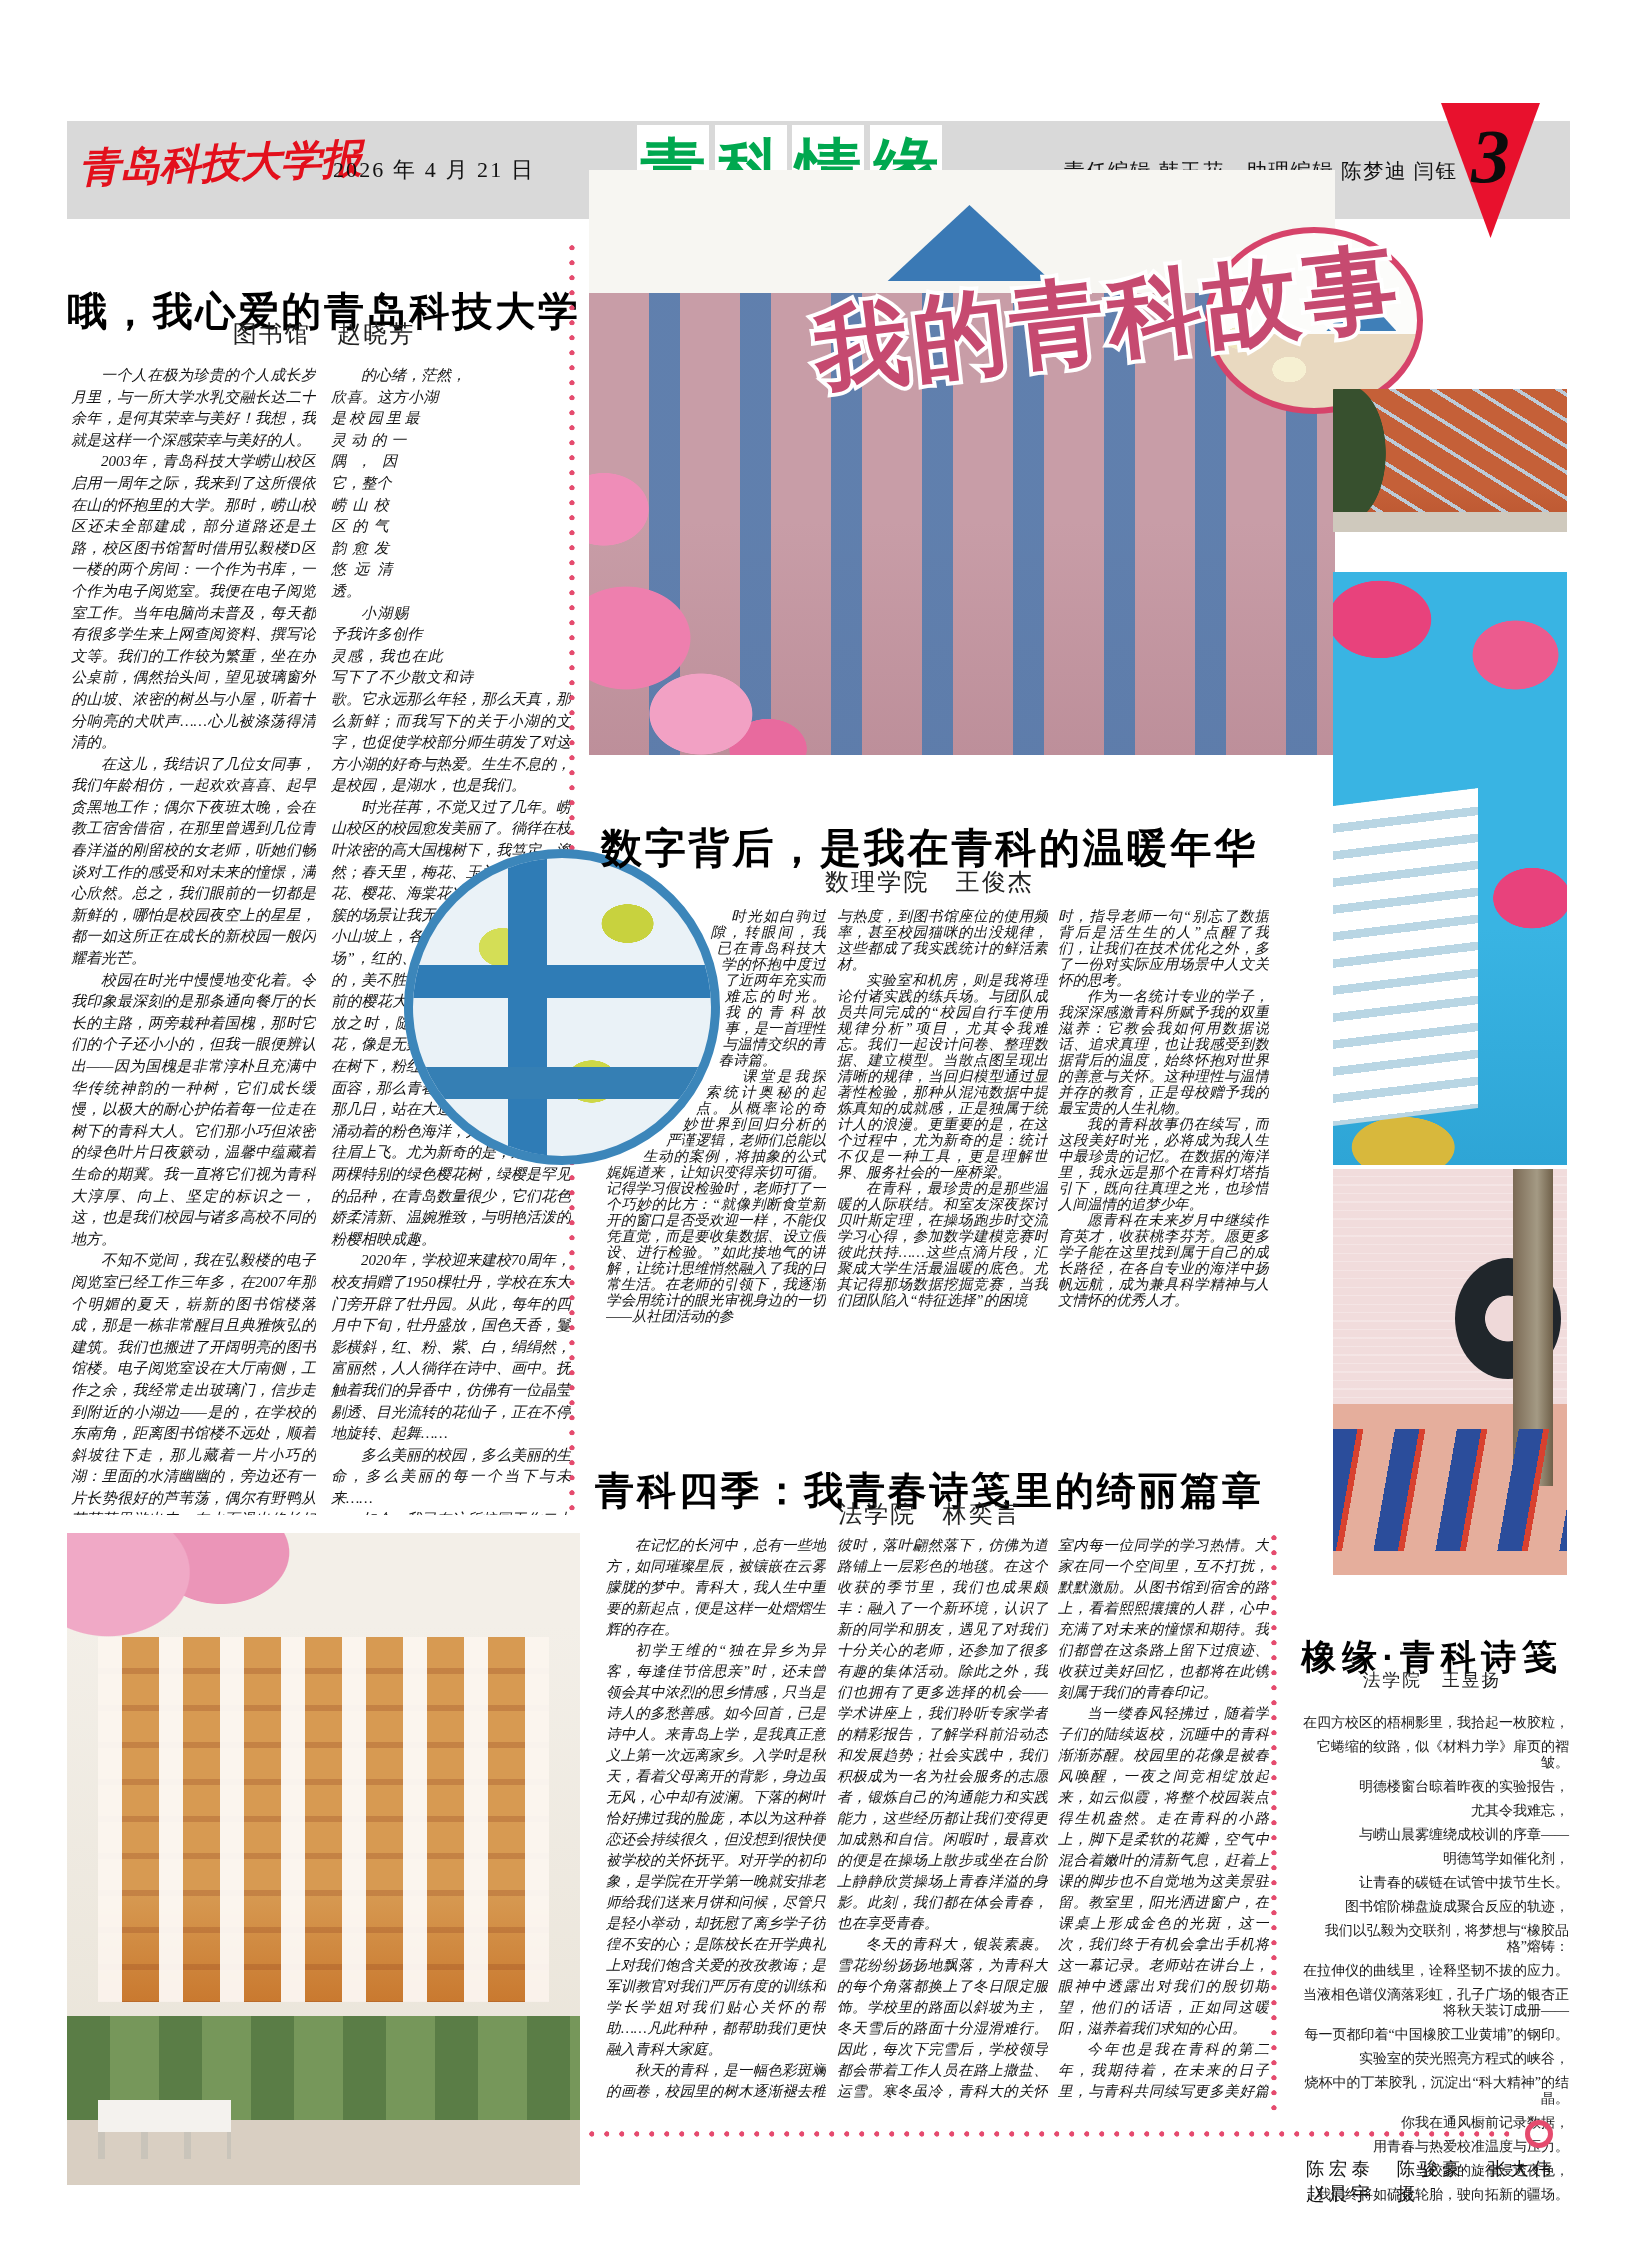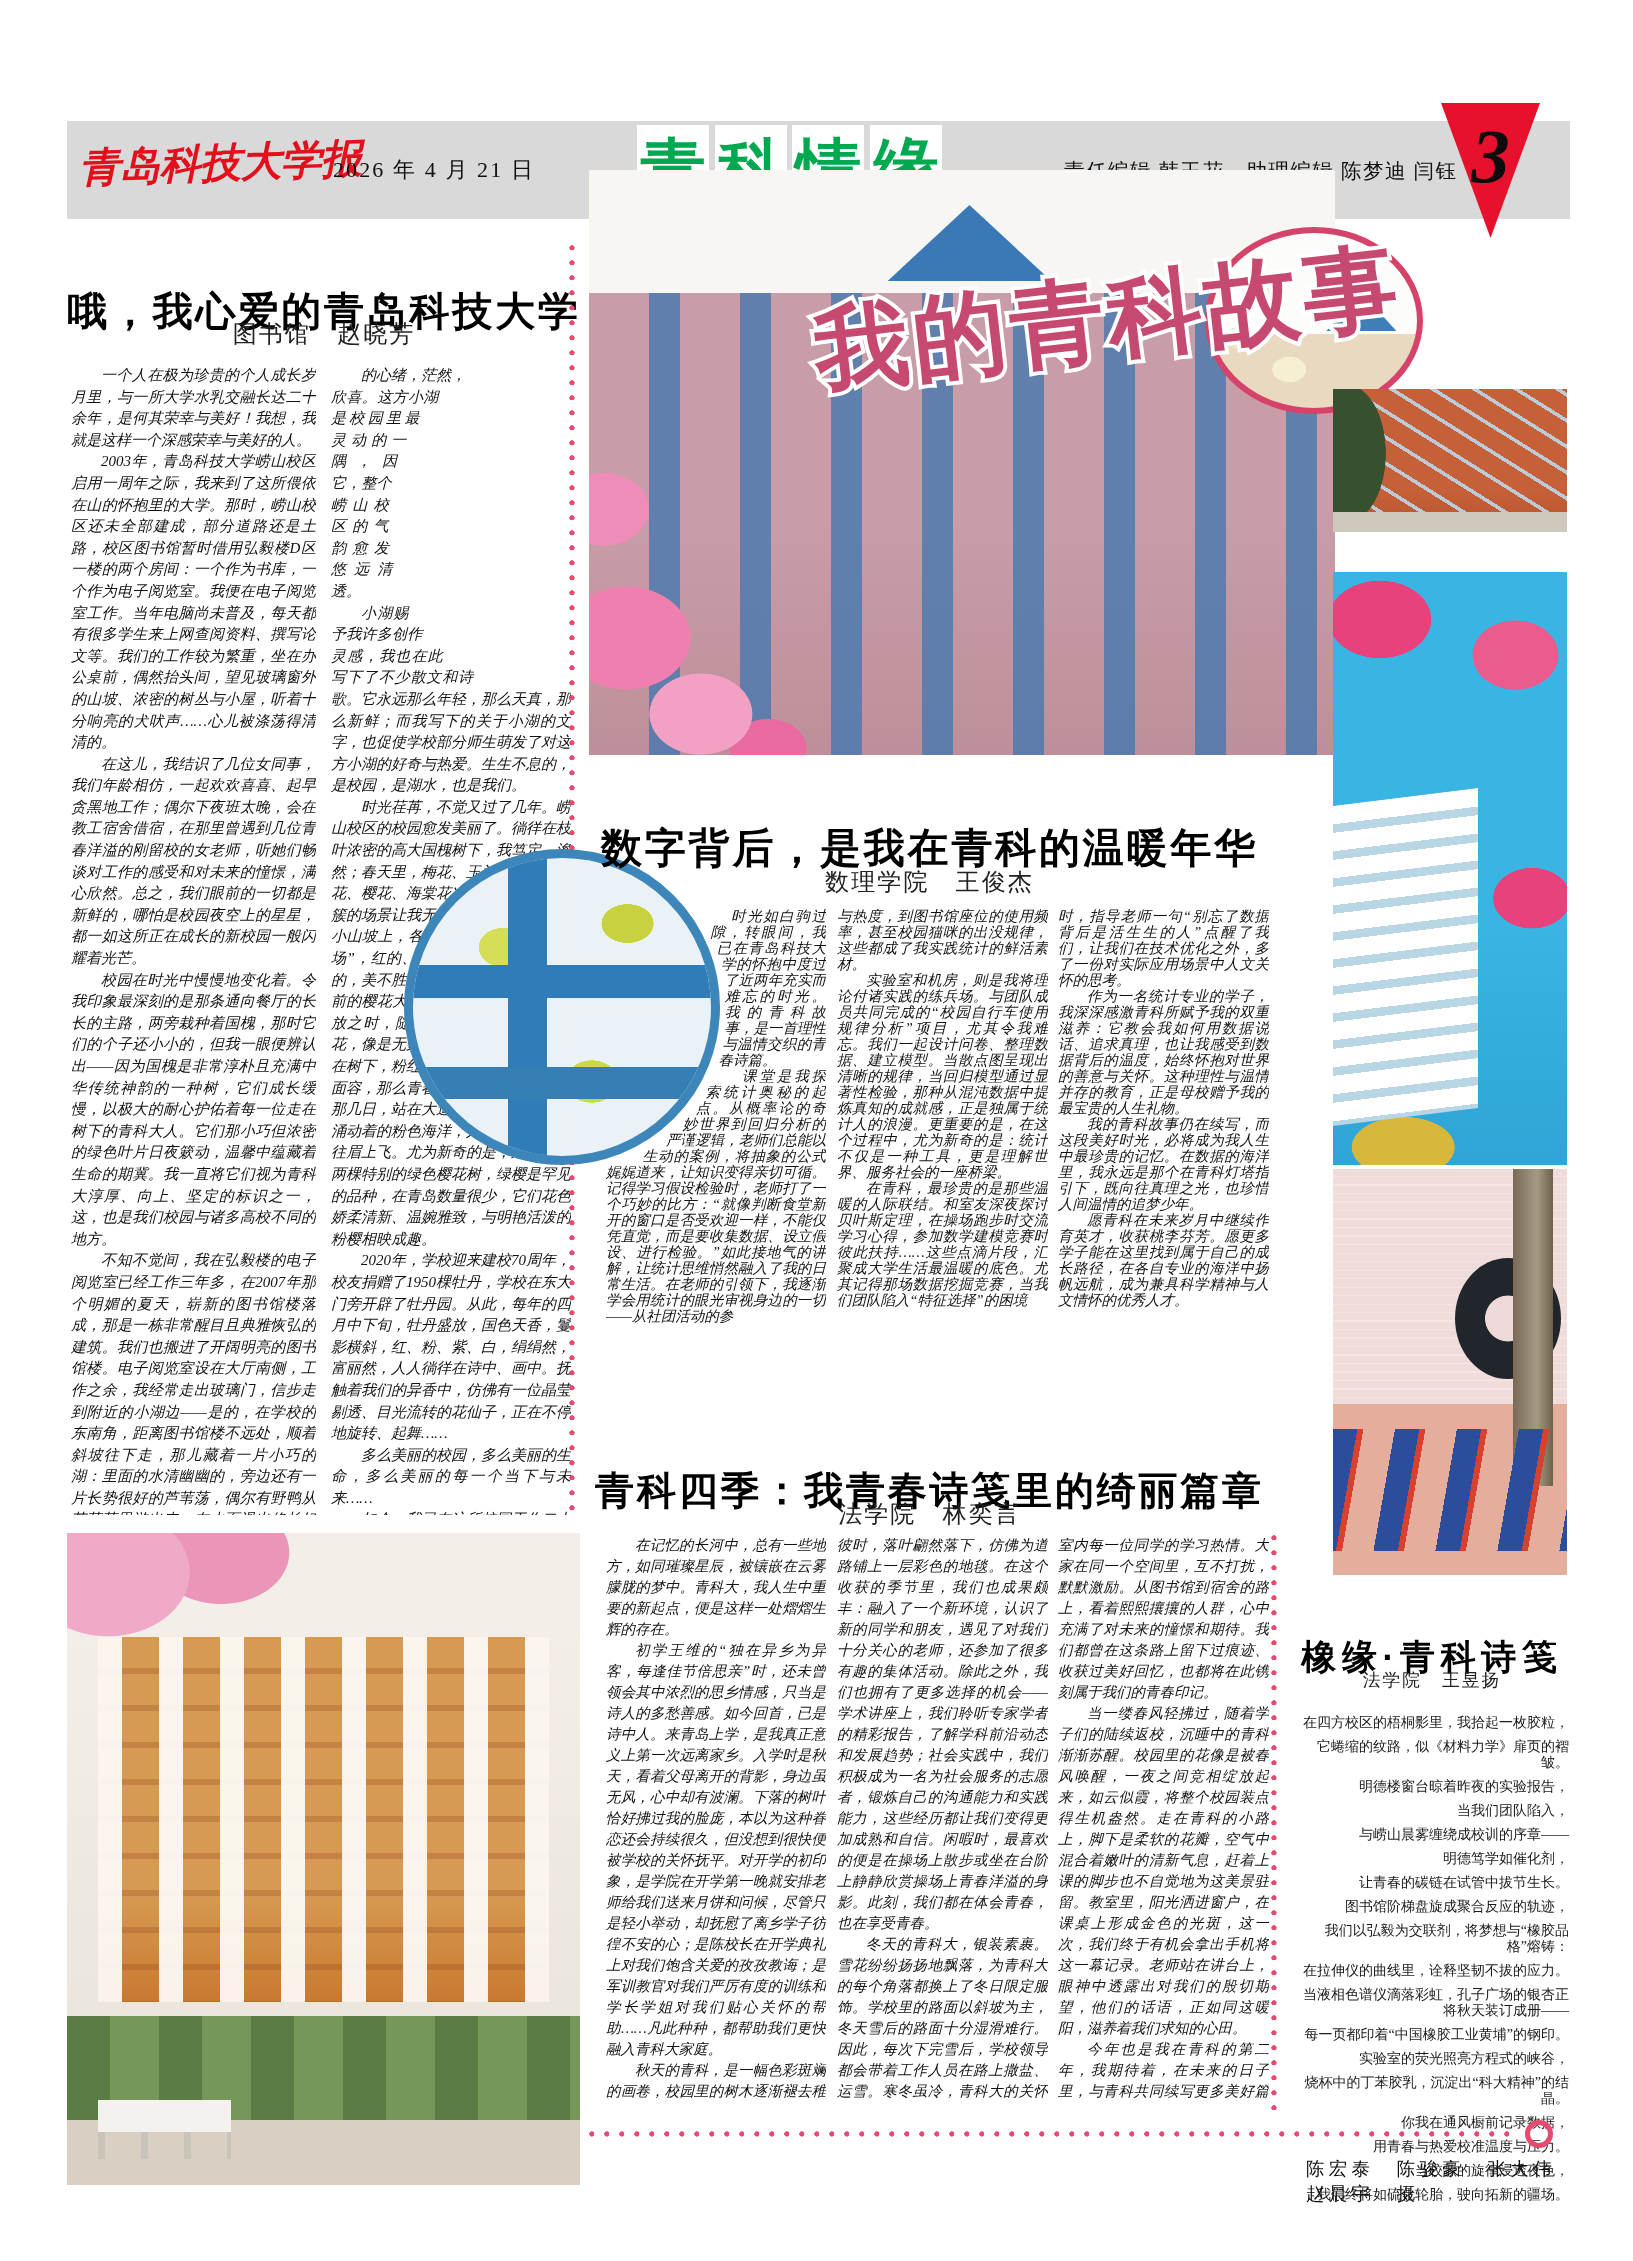--- a/index.html
+++ b/index.html
@@ -242,21 +242,21 @@
     </div>
 
   <div class="vdots vd2"></div>
 
   <h1 class="art-title t-poem">橡缘·青科诗笺</h1>
   <div class="byline b-poem">法学院　王昱扬</div>
   <div class="poem-lines">
       <p>在四方校区的梧桐影里，我拾起一枚胶粒，</p>
       <p>它蜷缩的纹路，似《材料力学》扉页的褶皱。</p>
       <p>明德楼窗台晾着昨夜的实验报告，</p>
-      <p>当我们团队陷入，</p>
+      <p>尤其令我难忘，</p>
       <p>与崂山晨雾缠绕成校训的序章——</p>
       <p>明德笃学如催化剂，</p>
       <p>让青春的碳链在试管中拔节生长。</p>
       <p>图书馆阶梯盘旋成聚合反应的轨迹，</p>
       <p>我们以弘毅为交联剂，将梦想与“橡胶品格”熔铸：</p>
       <p>在拉伸仪的曲线里，诠释坚韧不拔的应力。</p>
       <p>当液相色谱仪滴落彩虹，孔子广场的银杏正将秋天装订成册——</p>
       <p>每一页都印着“中国橡胶工业黄埔”的钢印。</p>
       <p>实验室的荧光照亮方程式的峡谷，</p>
       <p>烧杯中的丁苯胶乳，沉淀出“科大精神”的结晶。</p>

